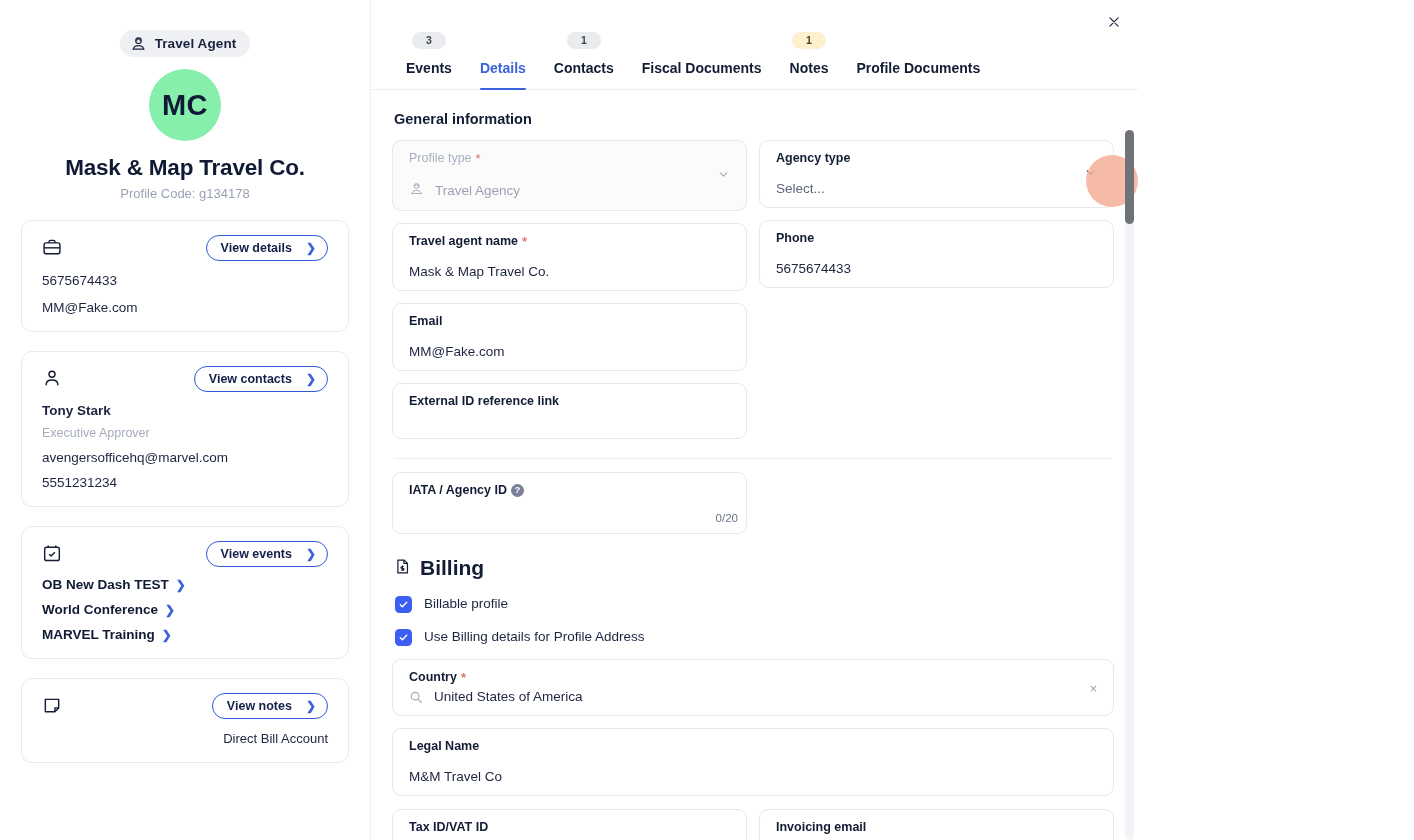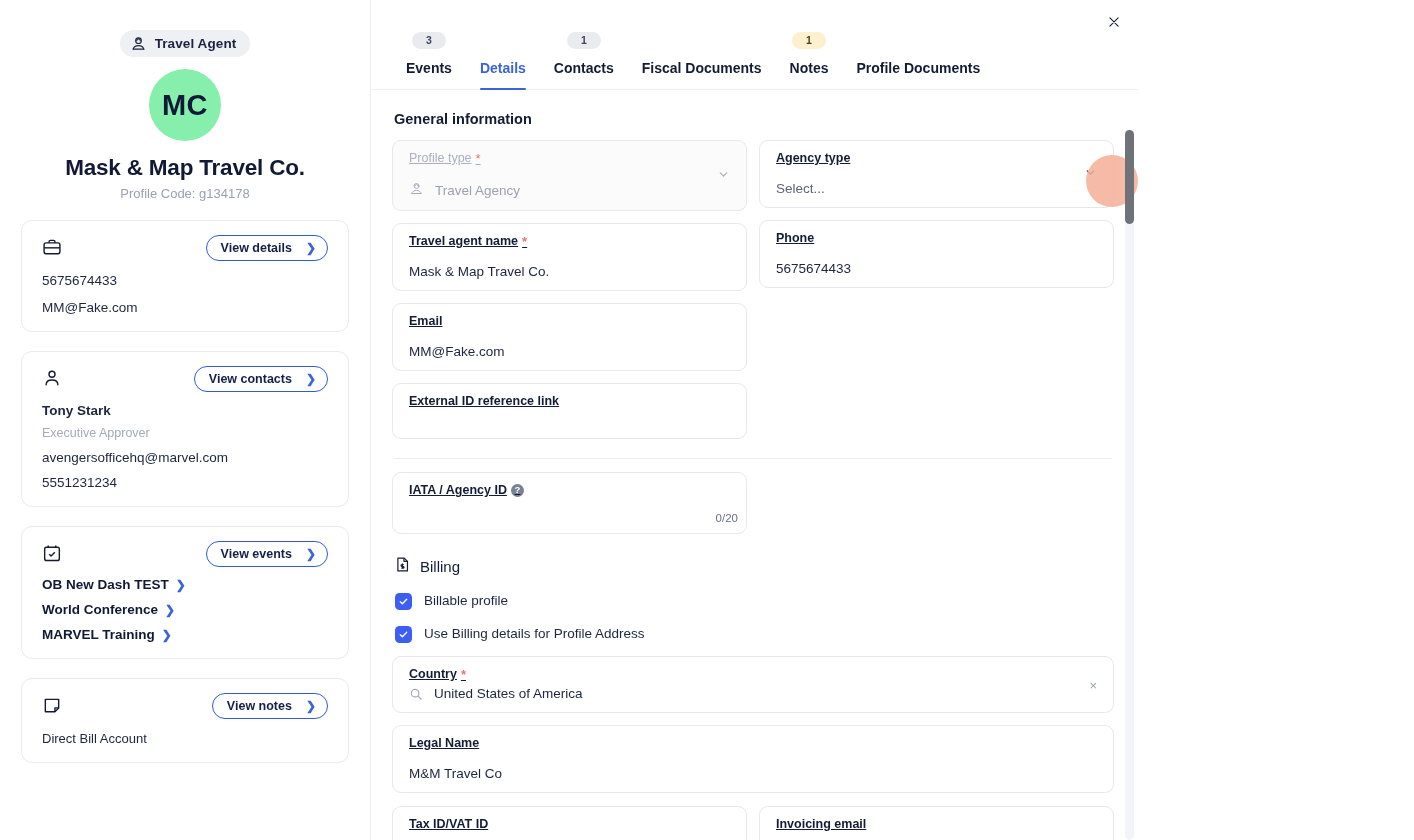--- a/index.html
+++ b/index.html
@@ -74,21 +74,21 @@
   .card-line { font-size: 13.5px; color: #1d2540; margin-top: 12px; }
   .card-line.strong { font-weight: 700; font-size: 13.5px; margin-top: 11px; }
   .card-line.muted { color: #a5abbb; font-size: 12.5px; margin-top: 8px; }
   .card-line.tight { margin-top: 10px; }
   .event-row {
     display: flex; align-items: center; gap: 7px;
     font-size: 13.5px; font-weight: 700; color: #111a34;
     margin-top: 10px; cursor: pointer;
   }
   .event-row .chev { color: #3a63dd; font-size: 12px; font-weight: 700; }
-  .note-center { text-align: left; font-size: 13px; color: #1d2540; margin-top: 12px; }
+  .note-center { text-align: right; font-size: 13px; color: #1d2540; margin-top: 12px; }
 
   
   .main-panel {
     flex: 1 1 auto;
     position: relative;
     height: 840px;
     background: #fff;
     overflow: hidden;
   }
   .close-btn {
@@ -129,37 +129,37 @@
   .scroll-area {
     position: absolute; top: 91px; left: 0; right: 0; bottom: 0;
     overflow: hidden;
     padding: 0 24px 0 21px;
   }
   .section-title {
     font-size: 14.5px; font-weight: 700; color: #131c35;
     margin: 20px 0 0 2px;
   }
   .section-title-row { display: flex; align-items: center; gap: 9px; margin: 22px 0 0 2px; }
-  .section-title-row .t { font-size: 15px; font-weight: 400; color: #131c35; }
+  .section-title-row .t { font-size: 21px; font-weight: 700; color: #131c35; }
 
   .grid { display: flex; gap: 12px; margin-top: 13px; }
   .col { flex: 1 1 0; display: flex; flex-direction: column; gap: 12px; }
   .field {
     border: 1px solid #e6e8ee;
     border-radius: 9px;
     background: #fff;
     padding: 10px 14px 11px 16px;
     min-height: 56px;
     position: relative;
   }
   .field.full { width: 100%; }
   .field.disabled { background: #fbfbfc; }
   .field-label {
     font-size: 12.5px; font-weight: 700; color: #131c35;
-    display: flex; align-items: center; gap: 4px; text-decoration: underline;
+    display: flex; align-items: center; gap: 4px;
   }
   .field.disabled .field-label { color: #aab0c0; font-weight: 500; }
   .req { color: #e5756b; font-size: 13px; line-height: 1; }
   .field-value {
     font-size: 13.5px; color: #1d2540; margin-top: 16px; font-weight: 400;
   }
   .field.disabled .field-value { color: #9ca2b3; display: flex; align-items: center; gap: 11px; }
   .field-value.placeholder { color: #5d647a; }
   .chev-down {
     position: absolute; right: 16px; top: 50%; transform: translateY(-50%);

